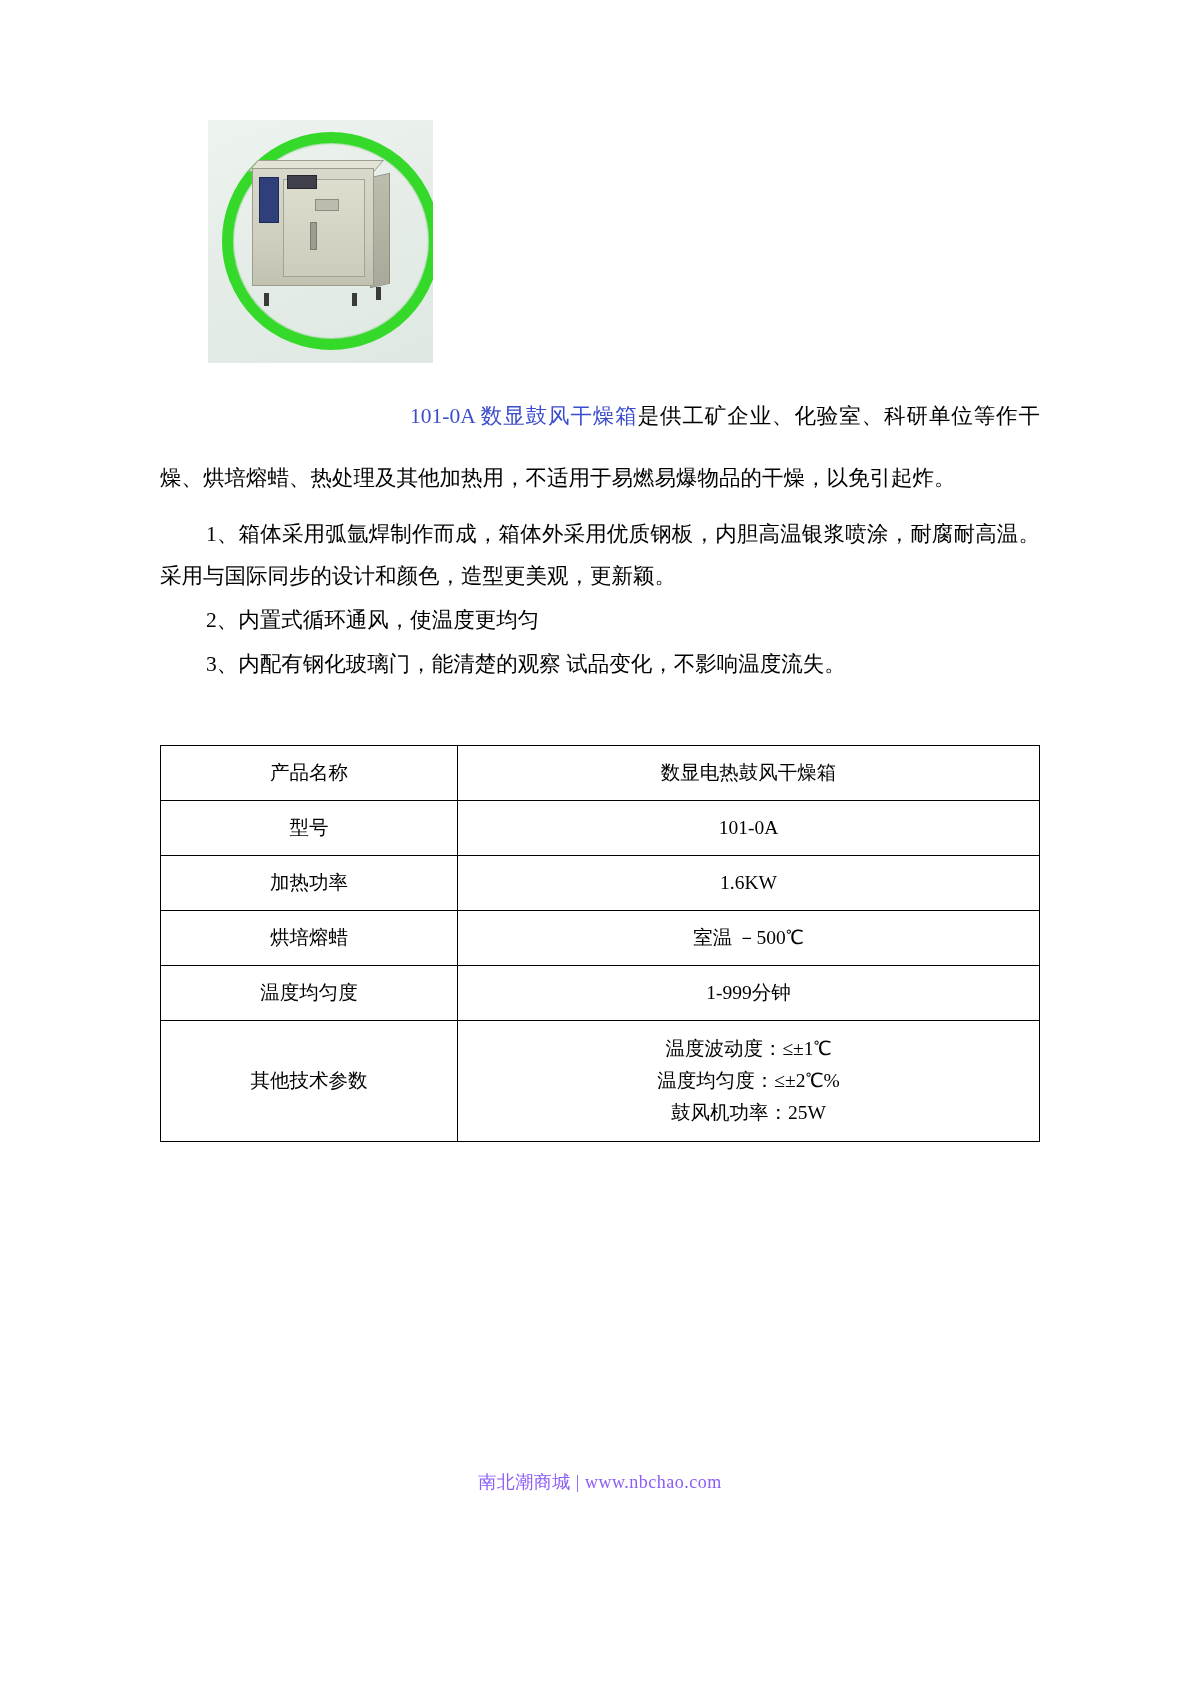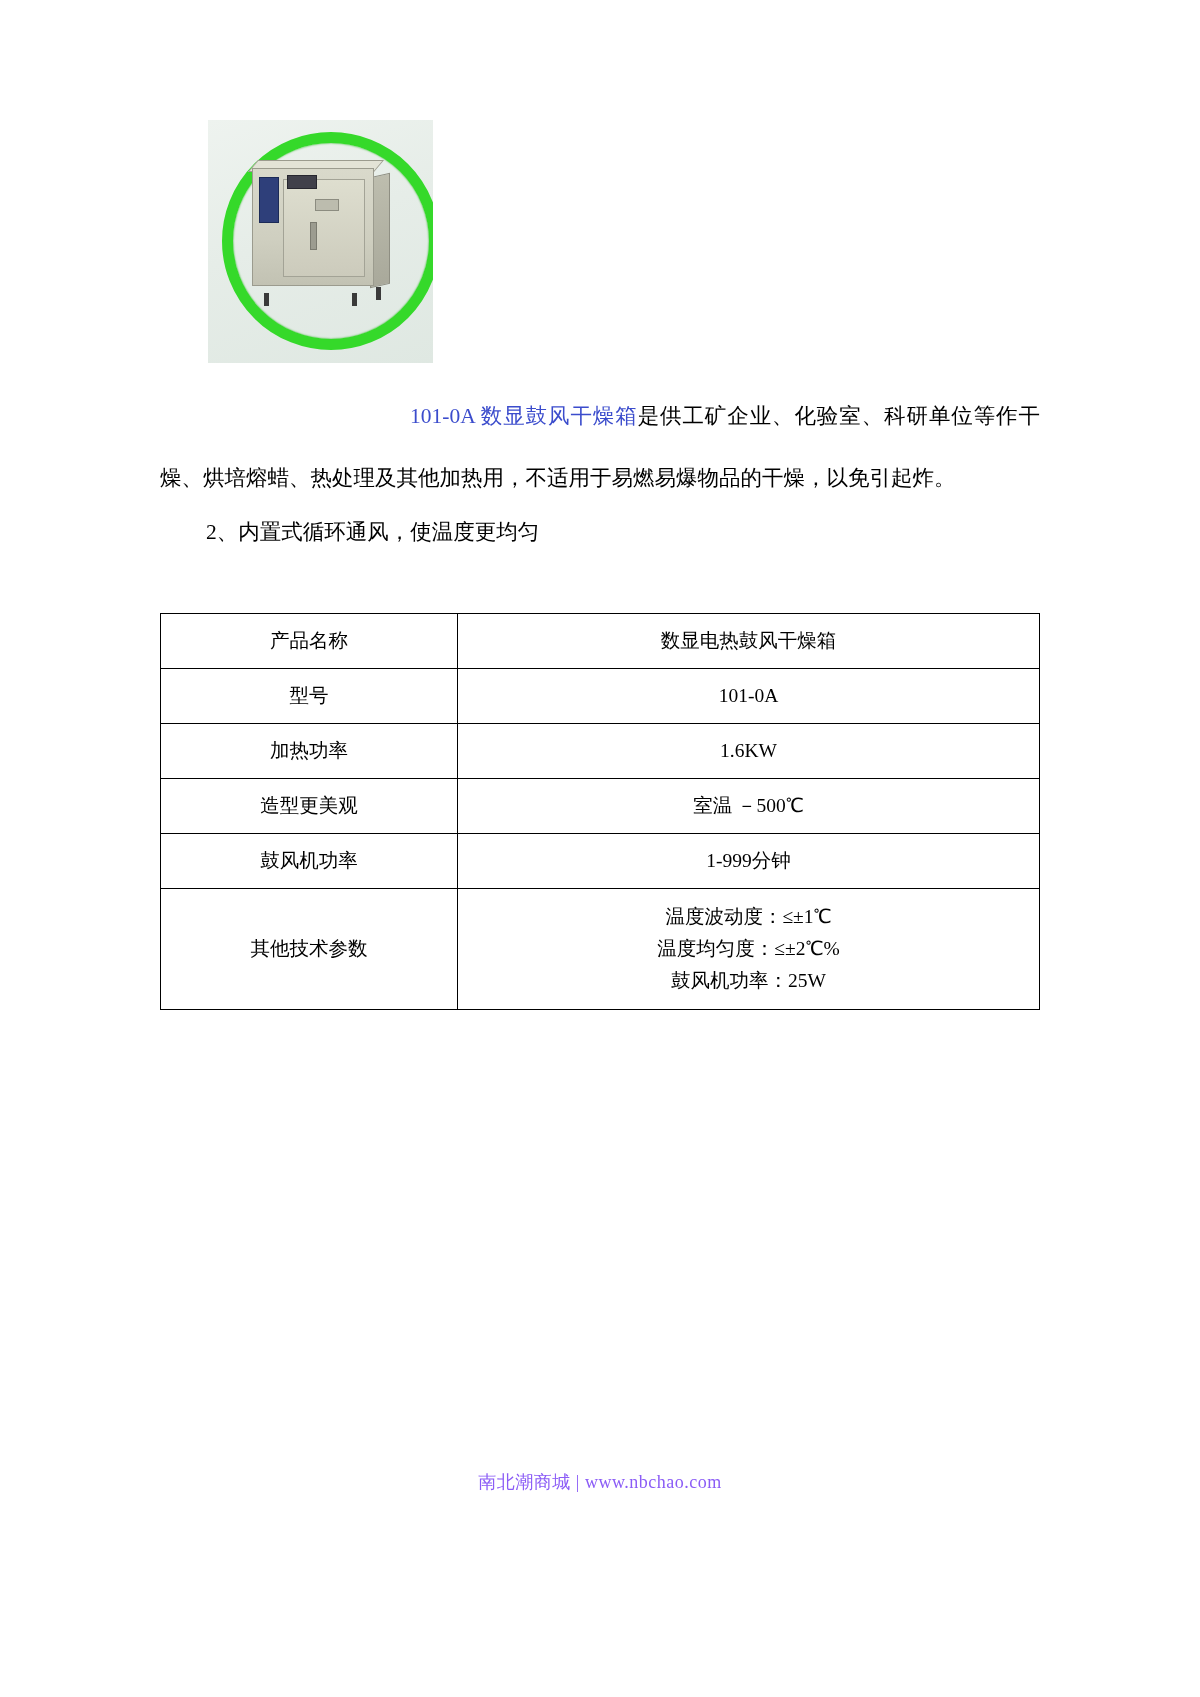--- a/index.html
+++ b/index.html
@@ -231,42 +231,44 @@
           </div>
           <div class="oven-leg leg1"></div>
           <div class="oven-leg leg2"></div>
           <div class="oven-leg leg3"></div>
         </div>
       </div>
     </div>
 
     <p class="lead"><span class="indent"></span><span class="highlight">101-0A 数显鼓风干燥箱</span><span>是供工矿企业、化验室、科研单位等作干燥、烘培熔蜡、热处理及其他加热用，不适用于易燃易爆物品的干燥，以免引起炸。</span></p>
 
+    <p class="para">1、箱体采用弧氩焊制作而成，箱体外采用优质钢板，内胆高温银浆喷涂，耐腐耐高温。采用与国际同步的设计和颜色，造型更美观，更新颖。</p>
     <p class="para tight">2、内置式循环通风，使温度更均匀</p>
+    <p class="para tight">3、内配有钢化玻璃门，能清楚的观察 试品变化，不影响温度流失。</p>
 
     <table class="spec-table">
       <tbody>
         <tr>
           <td class="label">产品名称</td>
           <td>数显电热鼓风干燥箱</td>
         </tr>
         <tr>
           <td class="label">型号</td>
           <td>101-0A</td>
         </tr>
         <tr>
           <td class="label">加热功率</td>
           <td>1.6KW</td>
         </tr>
         <tr>
-          <td class="label">造型更美观</td>
+          <td class="label">烘培熔蜡</td>
           <td>室温 －500℃</td>
         </tr>
         <tr>
-          <td class="label">鼓风机功率</td>
+          <td class="label">温度均匀度</td>
           <td>1-999分钟</td>
         </tr>
         <tr>
           <td class="label">其他技术参数</td>
           <td class="multiline" style="white-space: pre-line;">温度波动度：≤±1℃
 温度均匀度：≤±2℃%
 鼓风机功率：25W</td>
         </tr>
       </tbody>
     </table>

